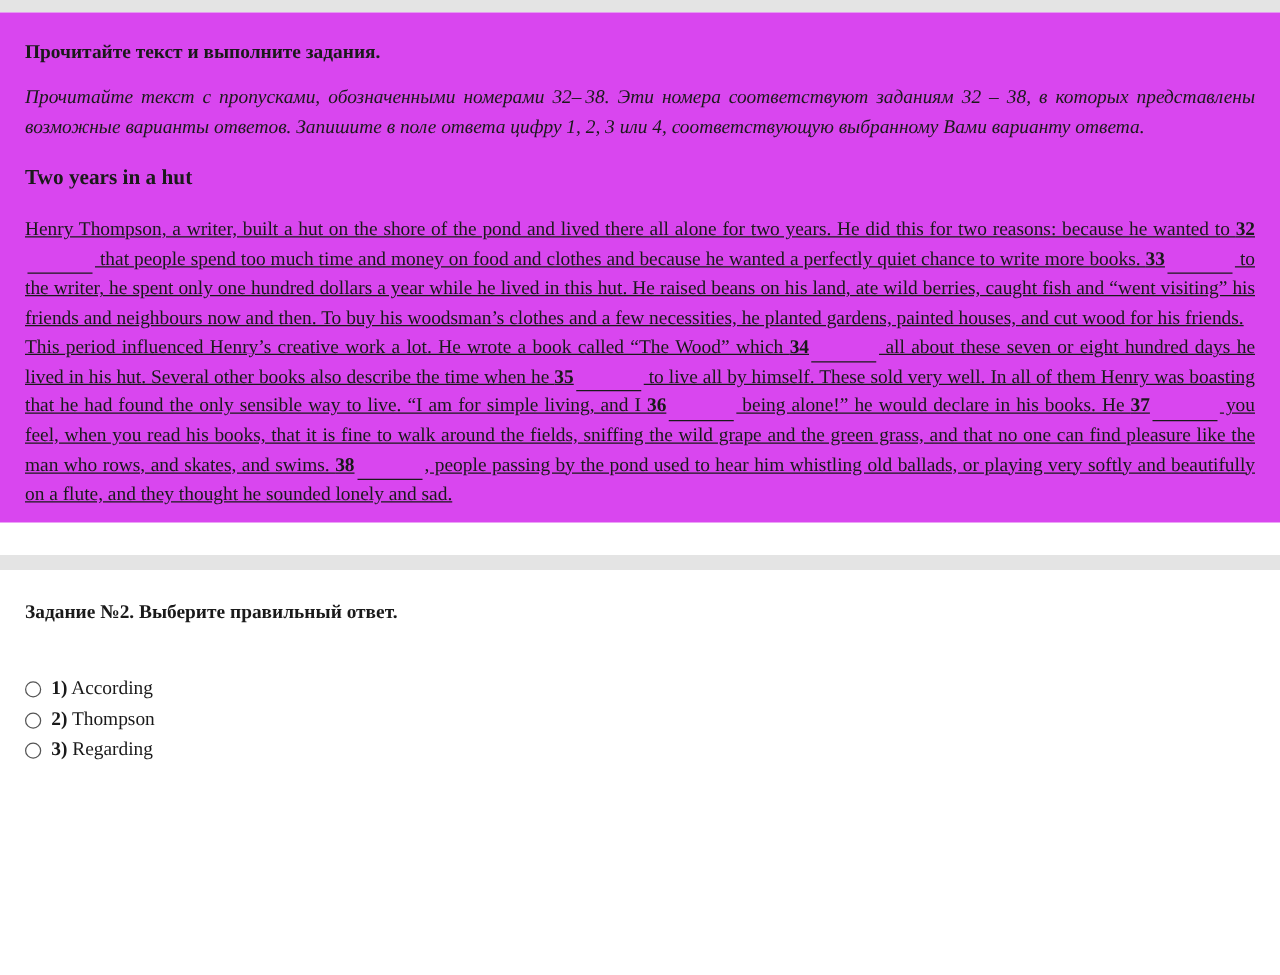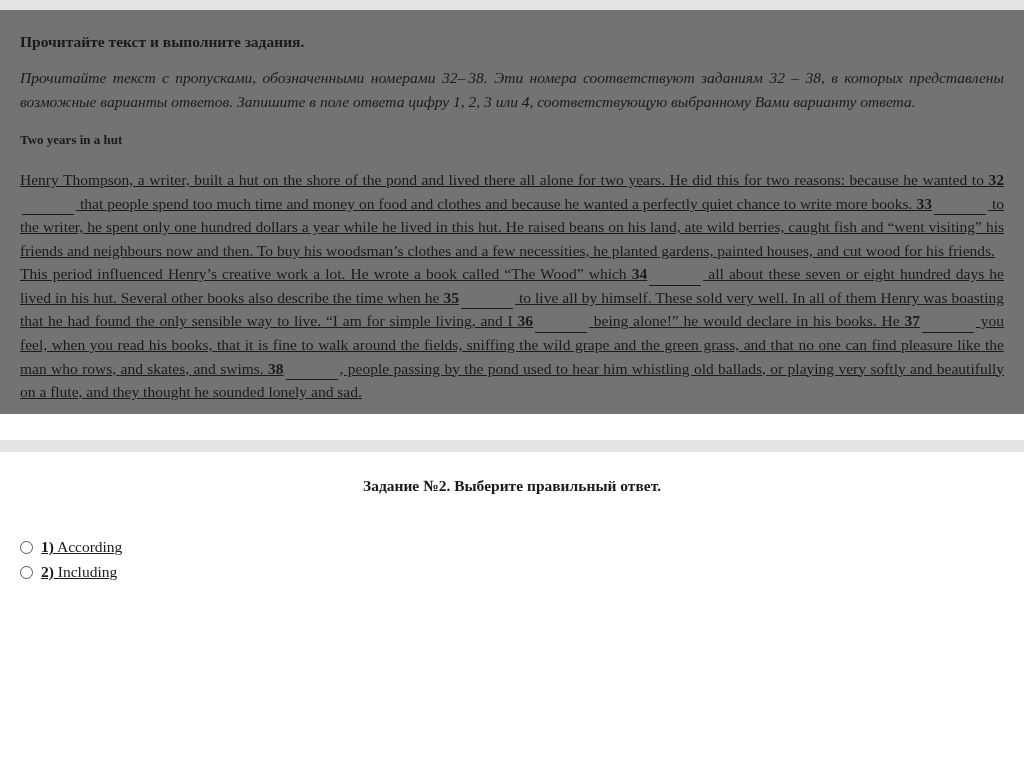--- a/index.html
+++ b/index.html
@@ -14,42 +14,42 @@
     color: #1a1a1a;
     overflow: hidden;
   }
   .top-strip {
     height: 10px;
     background: #e4e4e4;
     width: 100%;
   }
   .task-block {
     padding: 16px 20px 10px 20px;
-    background: #737373;
+    background: #d946ef;
   }
   .heading {
     font-weight: bold;
     font-size: 15.5px;
     margin: 6px 0 14px 0;
     line-height: 1.3;
   }
   .instructions {
     font-style: italic;
     font-size: 15.5px;
     line-height: 1.55;
     text-align: justify;
     margin: 0 0 18px 0;
   }
   .instructions b {
     font-weight: normal;
     font-style: italic;
   }
   .text-title {
     font-weight: bold;
-    font-size: 13px;
+    font-size: 17px;
     margin: 0 0 20px 0;
   }
   .passage {
     font-size: 15.5px;
     line-height: 1.52;
     text-align: justify;
     margin: 0;
     text-decoration: underline;
   }
   .passage p {
@@ -72,25 +72,23 @@
     width: 100%;
     margin-top: 26px;
   }
   .question-block {
     padding: 20px 20px 10px 20px;
   }
   .question-heading {
     font-weight: bold;
     font-size: 15.5px;
     margin: 5px 0 0 0;
-    text-align: center;
   }
   .options {
     margin-top: 42px;
-    text-decoration: underline;
   }
   .option {
     display: flex;
     align-items: center;
     margin-bottom: 4px;
     font-size: 15.5px;
     line-height: 1.35;
   }
   .radio {
     width: 13px;
@@ -128,16 +126,20 @@
 
 <div class="question-block">
   <div class="question-heading">Задание №2. Выберите правильный ответ.</div>
   <div class="options">
       <div class="option">
         <span class="radio"></span>
         <span class="option-label"><b>1)</b><span> According</span></span>
       </div>
       <div class="option">
         <span class="radio"></span>
-        <span class="option-label"><b>2)</b><span> Including</span></span>
+        <span class="option-label"><b>2)</b><span> Thompson</span></span>
+      </div>
+      <div class="option">
+        <span class="radio"></span>
+        <span class="option-label"><b>3)</b><span> Regarding</span></span>
       </div>
     </div>
 </div>
 
 </body></html>

